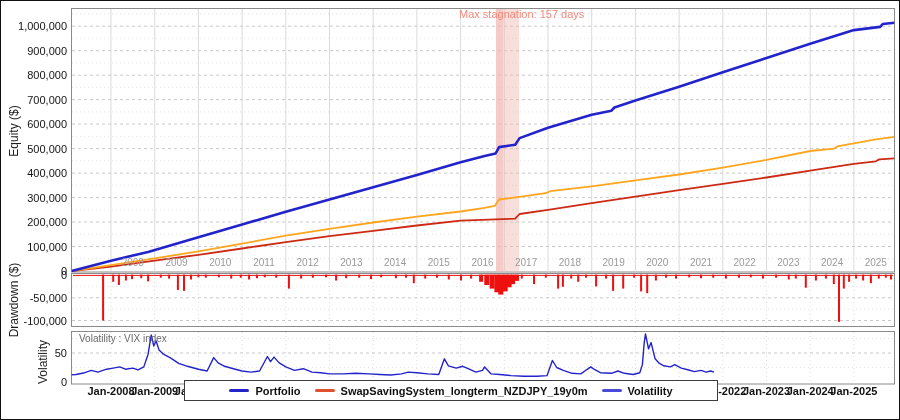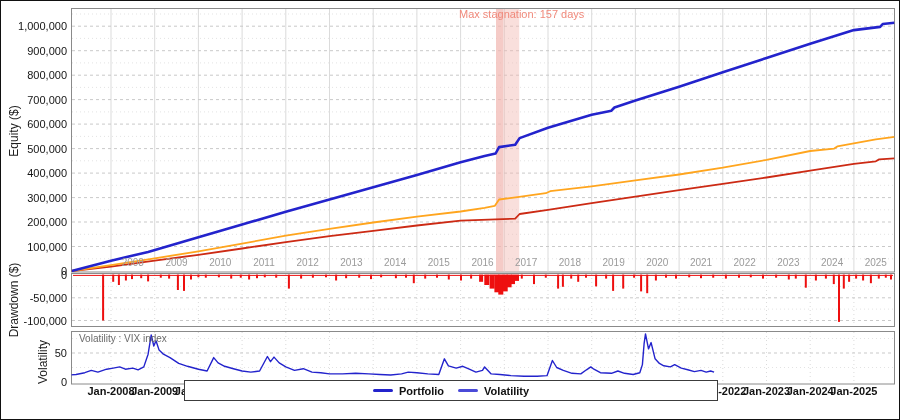--- a/index.html
+++ b/index.html
@@ -292,17 +292,21 @@
     <text class="annotation" x="458" y="17">Max stagnation: 157 days</text>
     <text class="inset" x="78" y="341">Volatility : VIX index</text>
   </svg>
 
   <div class="legend" id="legend">
       <span class="item">
         <span class="swatch" style="background: rgb(35, 35, 204);"></span>
         <span>Portfolio</span>
       </span>
       <span class="item">
+        <span class="swatch" style="background: rgb(224, 81, 46);"></span>
+        <span>SwapSavingSystem_longterm_NZDJPY_19y0m</span>
+      </span>
+      <span class="item">
         <span class="swatch" style="background: rgb(74, 74, 216);"></span>
         <span>Volatility</span>
       </span>
     </div>
 </div>
 
 </body></html>

